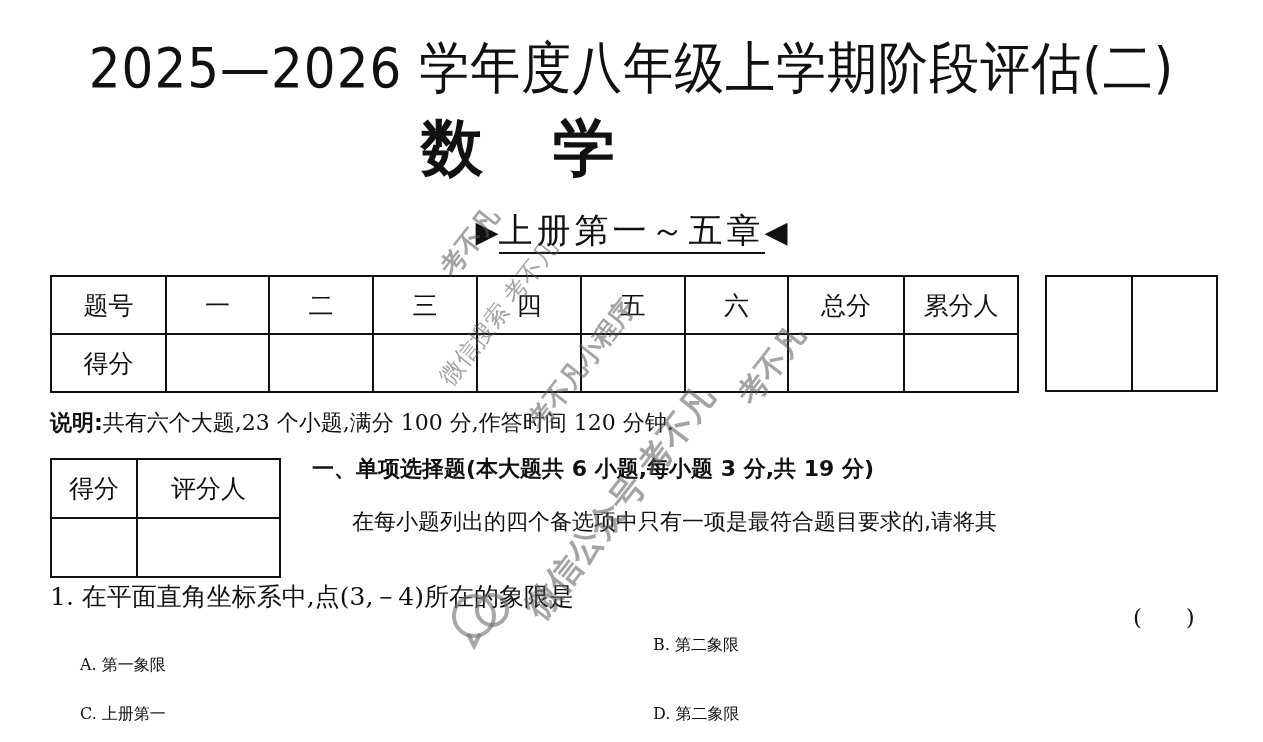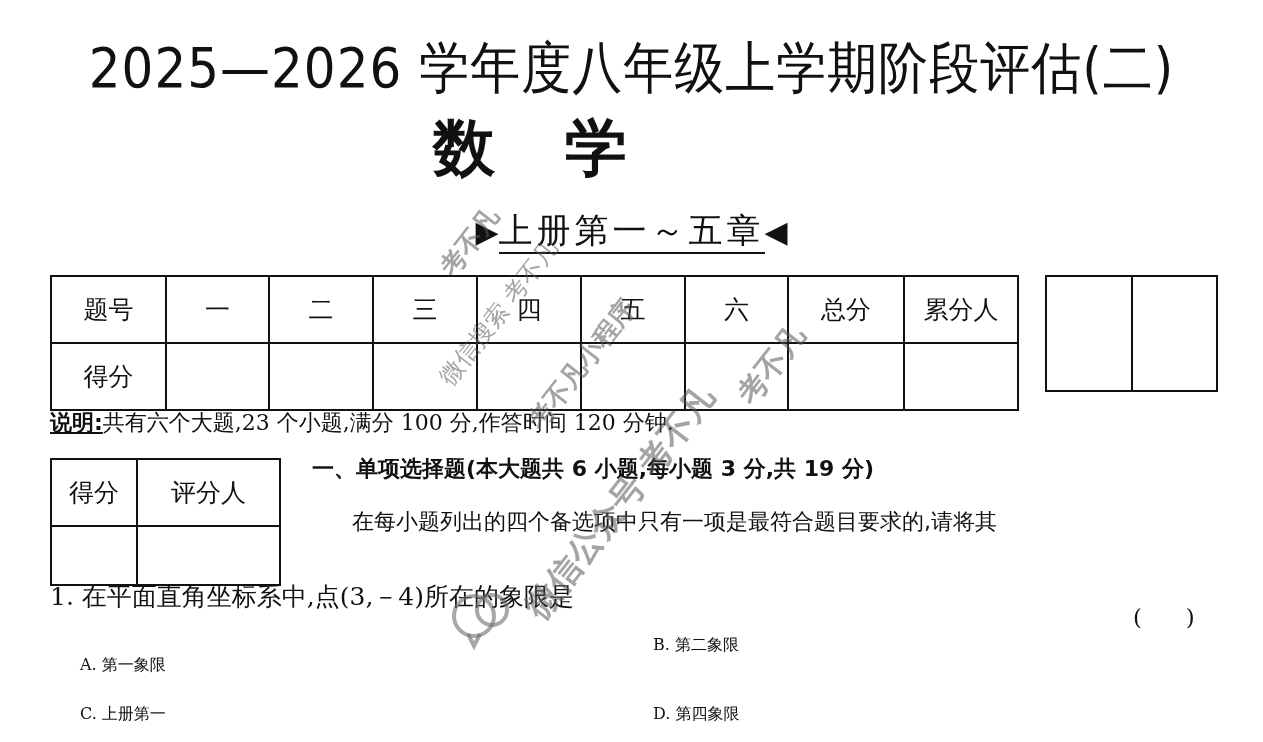--- a/index.html
+++ b/index.html
@@ -22,21 +22,21 @@
       left: 0; top: 28px; width: 1263px;
       text-align: center;
       font-family: "DejaVu Sans", "Liberation Sans", sans-serif;
       font-size: 50px;
       letter-spacing: 1px;
       transform: scaleY(1.12);
       line-height: 80px;
       white-space: nowrap;
     }
     .subject-title {
-      left: 12px; top: 108px; width: 1036px;
+      left: 0; top: 108px; width: 1036px;
       text-align: center;
       font-size: 62px;
       font-weight: bold;
       letter-spacing: 70px;
       text-indent: 70px;
       line-height: 80px;
     }
     .scope-line {
       left: 0; top: 205px; width: 1263px;
       text-align: center;
@@ -55,40 +55,39 @@
       position: absolute;
       border-collapse: collapse;
       table-layout: fixed;
     }
     table.grid td {
       border: 2px solid #111;
       text-align: center;
       vertical-align: middle;
       font-family: "DejaVu Sans", "Liberation Sans", sans-serif;
       font-size: 25px;
-      padding: 16px;
+      padding: 7px;
     }
     .score-table { left: 50px; top: 275px; width: 967px; height: 117px; }
     .score-table tr { height: 58px; }
     .seat-table { left: 1045px; top: 275px; width: 171px; height: 117px; }
     .seat-table tr { height: 58px; }
     .grader-table { left: 50px; top: 458px; width: 229px; height: 118px; }
     .grader-table tr { height: 59px; }
 
     
     .instructions {
       left: 50px; top: 406px;
       font-size: 22px;
       line-height: 34px;
       white-space: nowrap;
     }
     .instructions .label {
       font-family: "DejaVu Sans", "Liberation Sans", sans-serif;
       font-weight: bold;
-      text-decoration: underline;
     }
 
     
     .section-heading {
       left: 312px; top: 452px;
       font-family: "DejaVu Sans", "Liberation Sans", sans-serif;
       font-weight: bold;
       font-size: 22px;
       line-height: 34px;
       white-space: nowrap;
@@ -225,21 +224,21 @@
 <div class="abs section-heading">一、单项选择题(本大题共 6 小题,每小题 3 分,共 19 分)</div>
 <div class="abs section-desc">
   <div>在每小题列出的四个备选项中只有一项是最符合题目要求的,请将其</div>
 </div>
 
 <div class="abs question">1. 在平面直角坐标系中,点(3,－4)所在的象限是</div>
 <div class="abs answer-bracket">(      )</div>
 <div class="abs option opt-a">A. 第一象限</div>
 <div class="abs option opt-b">B. 第二象限</div>
 <div class="abs option opt-c">C. 上册第一</div>
-<div class="abs option opt-d">D. 第四象限</div>
+<div class="abs option opt-d">D. 第二象限</div>
 
 <div class="wm" style="left:432px; top:262px; font-size:26px; transform:rotate(-52deg);">考不凡</div>
 <div class="wm" style="left:432px; top:372px; font-size:24px; transform:rotate(-52deg); font-weight:normal;">微信搜索 考不凡</div>
 <div class="wm" style="left:520px; top:415px; font-size:26px; transform:rotate(-52deg);">考不凡小程序</div>
 <div class="wm" style="left:728px; top:388px; font-size:30px; transform:rotate(-52deg);">考不凡</div>
 <div class="wm" style="left:515px; top:600px; font-size:34px; transform:rotate(-52deg);">微信公众号 考不凡</div>
 <svg class="wm-logo" style="left:448px; top:588px;" width="70" height="70" viewBox="0 0 70 70">
   <circle cx="26" cy="28" r="20" fill="none" stroke="rgba(110,110,110,0.6)" stroke-width="4"></circle>
   <circle cx="44" cy="22" r="15" fill="none" stroke="rgba(110,110,110,0.6)" stroke-width="4"></circle>
   <path d="M20 46 L26 58 L32 46" fill="none" stroke="rgba(110,110,110,0.6)" stroke-width="4"></path>

